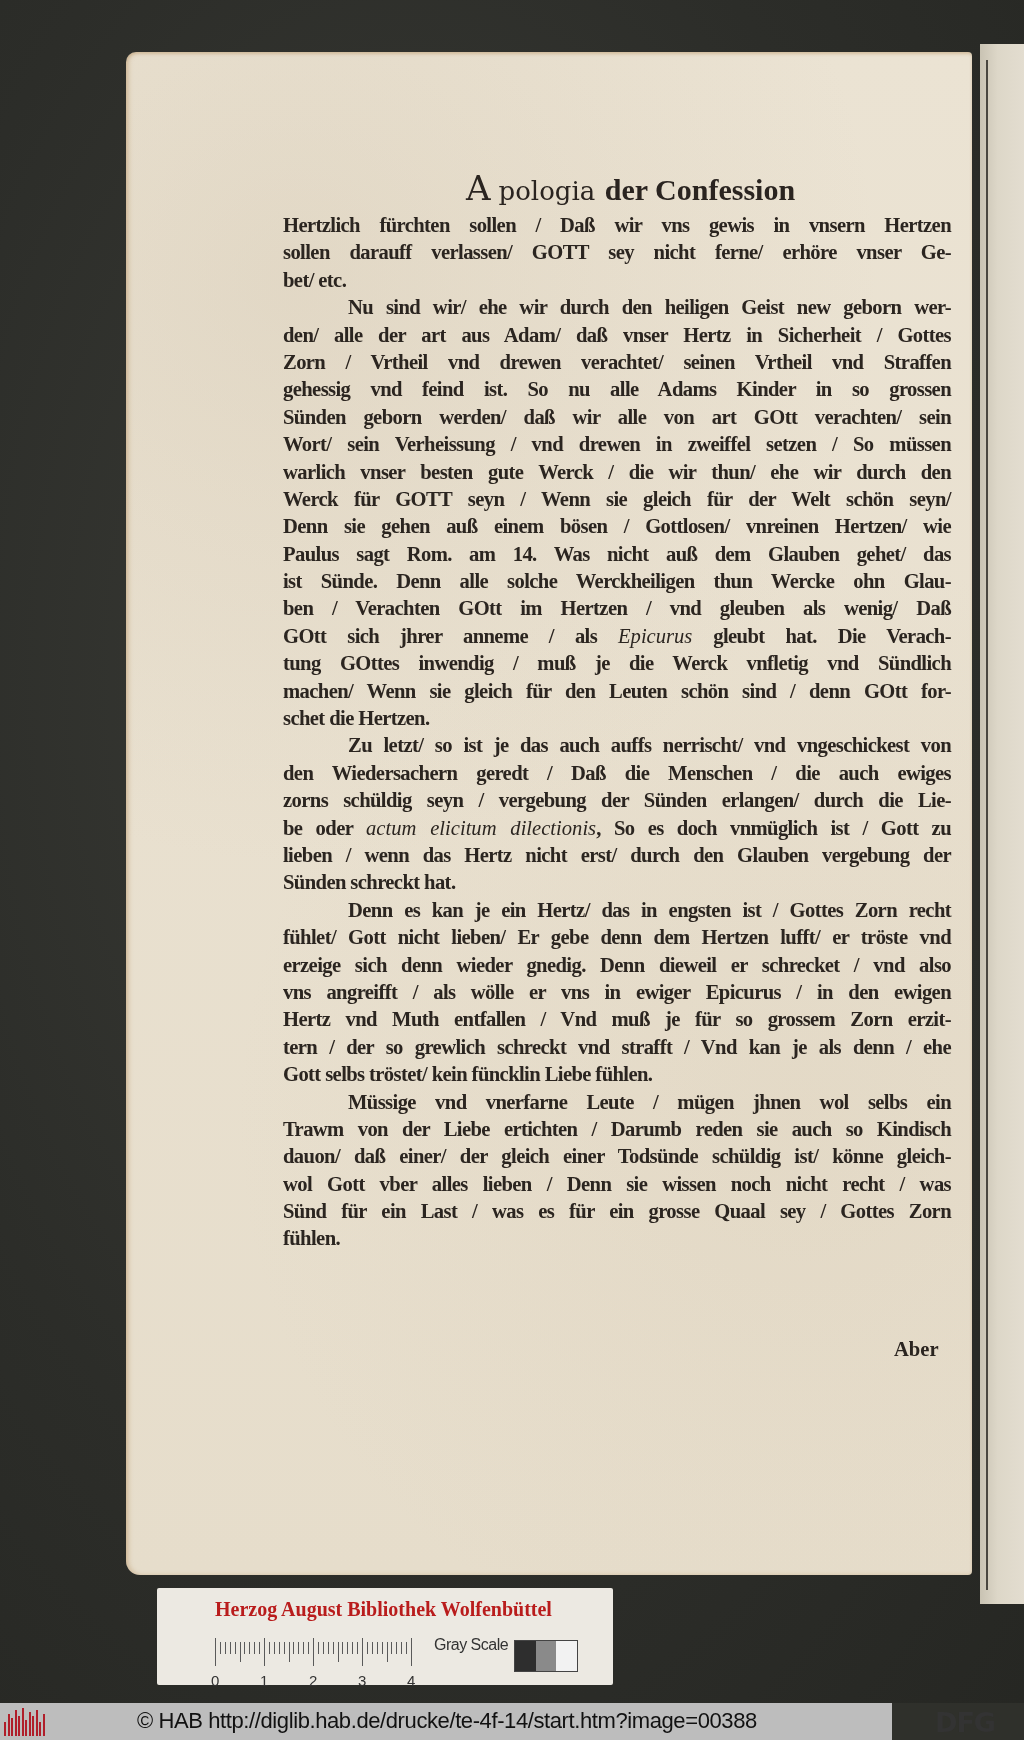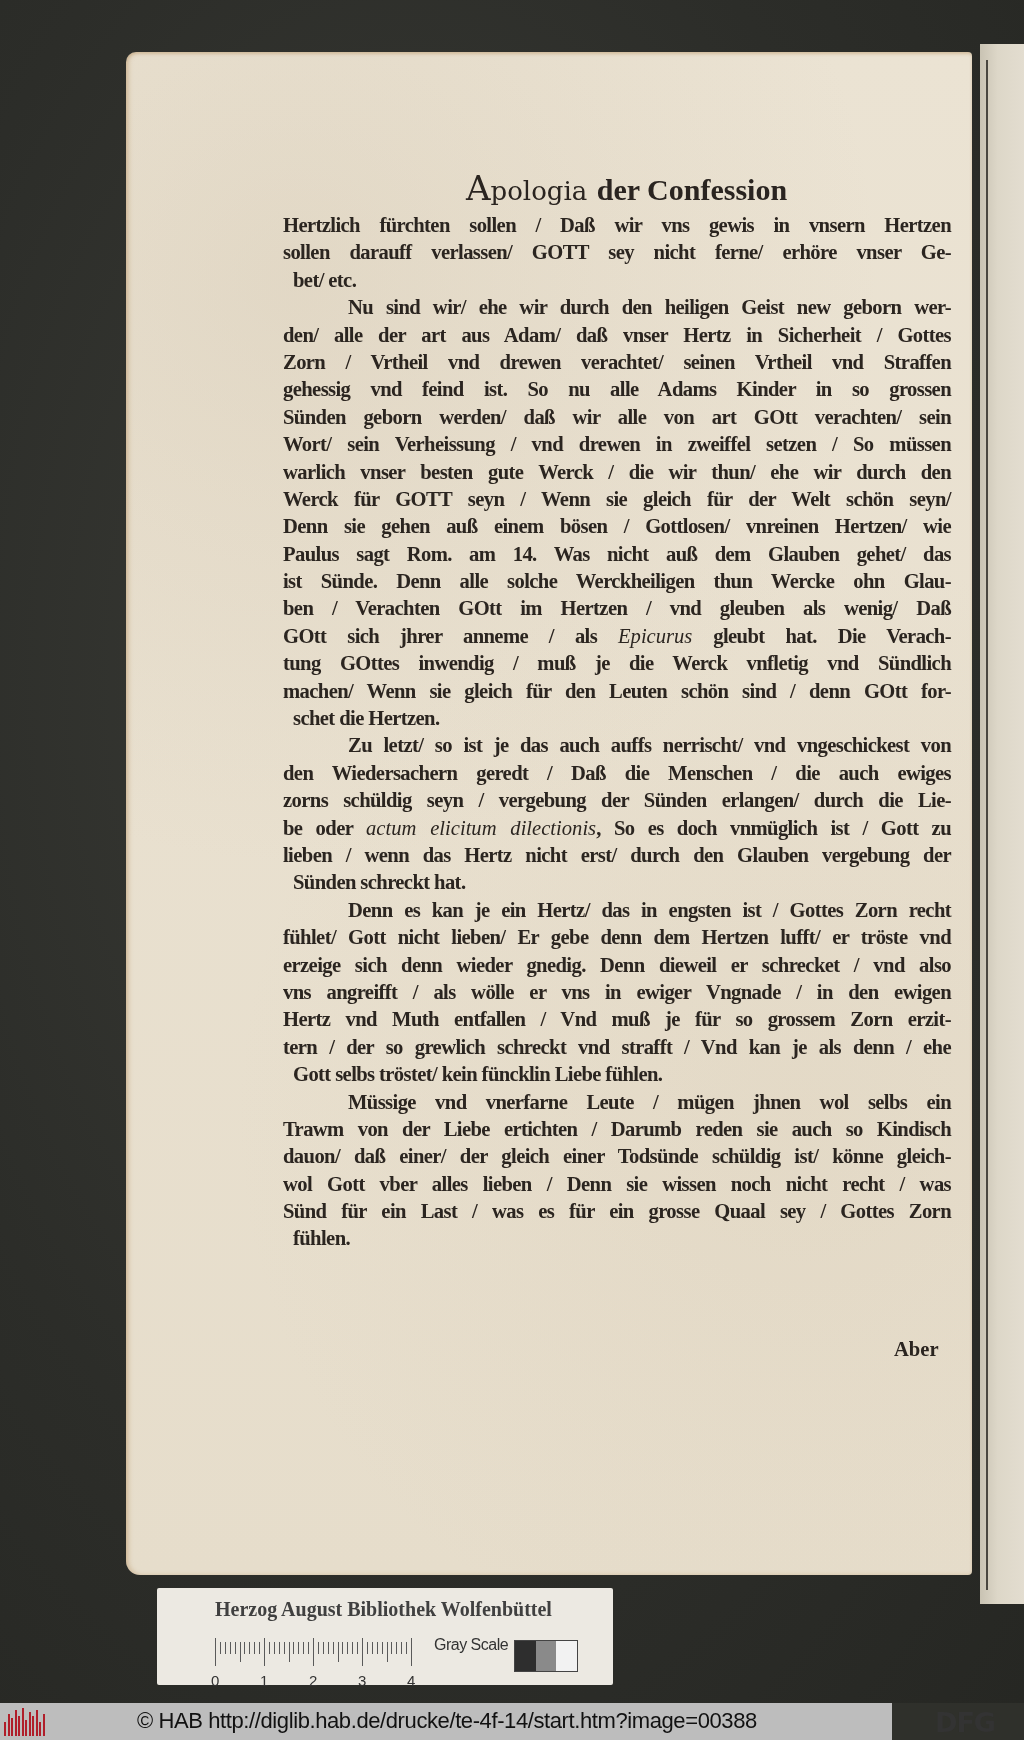--- a/index.html
+++ b/index.html
@@ -17,38 +17,38 @@
     position: absolute; left: 126px; top: 52px; width: 846px; height: 1523px;
     background: #e8e0d0;
     background-image:
       radial-gradient(circle at 20% 15%, rgba(200,185,160,0.25) 0, transparent 40%),
       radial-gradient(circle at 80% 70%, rgba(210,195,170,0.2) 0, transparent 45%),
       linear-gradient(180deg, #ebe3d3 0%, #e6ddcb 100%);
     border-radius: 10px 4px 4px 14px;
     box-shadow: inset 3px 0 4px rgba(180,140,90,0.35), inset 0 2px 3px rgba(180,140,90,0.3);
   }
   .running-head { position: absolute; left: 466px; top: 168px; font-size: 30px; color: #2a2420; white-space: nowrap; }
-  .running-head .lat { font-family: "DejaVu Serif", serif; font-size: 26px; }
+  .running-head .lat { font-family: "DejaVu Serif", serif; font-size: 26px; margin-left: 8px; }
   .running-head .big-a { font-size: 34px; }
   .running-head .frak { font-family: "Liberation Serif", serif; font-weight: bold; font-size: 30px; }
   .text-block { position: absolute; left: 283px; top: 212px; width: 668px; }
   .line {
     height: 27.4px; line-height: 27.4px; font-size: 20.6px; color: #2b2520;
     font-family: "Liberation Serif", serif; font-weight: bold;
     white-space: nowrap; text-align: justify; text-align-last: justify; letter-spacing: -0.6px;
   }
-  .line.last { text-align-last: left; margin-left: 10px; }
+  .line.last { text-align-last: left; }
   .line.indent { padding-left: 65px; }
   .line .it { font-style: italic; font-weight: normal; letter-spacing: 0; }
   .catchword { position: absolute; left: 894px; top: 1338px; font-size: 20.6px; font-weight: bold;
     font-family: "Liberation Serif", serif; color: #2b2520; }
   .label-card { position: absolute; left: 157px; top: 1588px; width: 456px; height: 97px;
     background: #ece9e2; border-radius: 2px; }
   .label-title { position: absolute; left: 58px; top: 10px; font-family: "Liberation Serif", serif;
-    font-weight: bold; font-size: 20px; color: #404040; white-space: nowrap; }
+    font-weight: bold; font-size: 20px; color: #b91c1c; white-space: nowrap; }
   .ruler { position: absolute; left: 58px; top: 48px; width: 200px; height: 30px; }
   .tick { position: absolute; top: 0; width: 1px; background: #5a5a5a; }
   .ruler-num { position: absolute; top: 36px; font-family: "Liberation Sans", sans-serif; font-size: 15px; color: #333; }
   .gray-label { position: absolute; left: 277px; top: 48px; font-family: "Liberation Sans", sans-serif;
     font-size: 16px; color: #333; letter-spacing: -0.5px; }
   .gray-scale { position: absolute; left: 357px; top: 52px; width: 62px; height: 30px; border: 1px solid #444; display: flex; }
   .gray-scale span { flex: 1; }
   .footer { position: absolute; left: 0; top: 1703px; width: 892px; height: 37px; background: #bdbdbd; }
   .hab-logo { position: absolute; left: 4px; top: 5px; width: 44px; height: 28px; }
   .hab-logo span { position: absolute; bottom: 0; width: 2px; background: #b01e2a; }
@@ -93,21 +93,21 @@
       <div class="line last">schet die Hertzen.</div>
       <div class="line indent">Zu letzt/ so ist je das auch auffs nerrischt/ vnd vngeschickest von</div>
       <div class="line">den Wiedersachern geredt / Daß die Menschen / die auch ewiges</div>
       <div class="line">zorns schüldig seyn / vergebung der Sünden erlangen/ durch die Lie-</div>
       <div class="line">be oder <span class="it">actum elicitum dilectionis</span>, So es doch vnmüglich ist / Gott zu</div>
       <div class="line">lieben / wenn das Hertz nicht erst/ durch den Glauben vergebung der</div>
       <div class="line last">Sünden schreckt hat.</div>
       <div class="line indent">Denn es kan je ein Hertz/ das in engsten ist / Gottes Zorn recht</div>
       <div class="line">fühlet/ Gott nicht lieben/ Er gebe denn dem Hertzen lufft/ er tröste vnd</div>
       <div class="line">erzeige sich denn wieder gnedig.   Denn dieweil er schrecket / vnd also</div>
-      <div class="line">vns angreifft / als wölle er vns in ewiger Vngnade / in den ewigen</div>
+      <div class="line">vns angreifft / als wölle er vns in ewiger Epicurus / in den ewigen</div>
       <div class="line">Hertz vnd Muth entfallen / Vnd muß je für so grossem Zorn erzit-</div>
       <div class="line">tern / der so grewlich schreckt vnd strafft / Vnd kan je als denn / ehe</div>
       <div class="line last">Gott selbs tröstet/ kein füncklin Liebe fühlen.</div>
       <div class="line indent">Müssige vnd vnerfarne Leute / mügen jhnen wol selbs ein</div>
       <div class="line">Trawm von der Liebe ertichten / Darumb reden sie auch so Kindisch</div>
       <div class="line">dauon/ daß einer/ der gleich einer Todsünde schüldig ist/ könne gleich-</div>
       <div class="line">wol Gott vber alles lieben / Denn sie wissen noch nicht recht / was</div>
       <div class="line">Sünd für ein Last / was es für ein grosse Quaal sey / Gottes Zorn</div>
       <div class="line last">fühlen.</div>
     </div>

